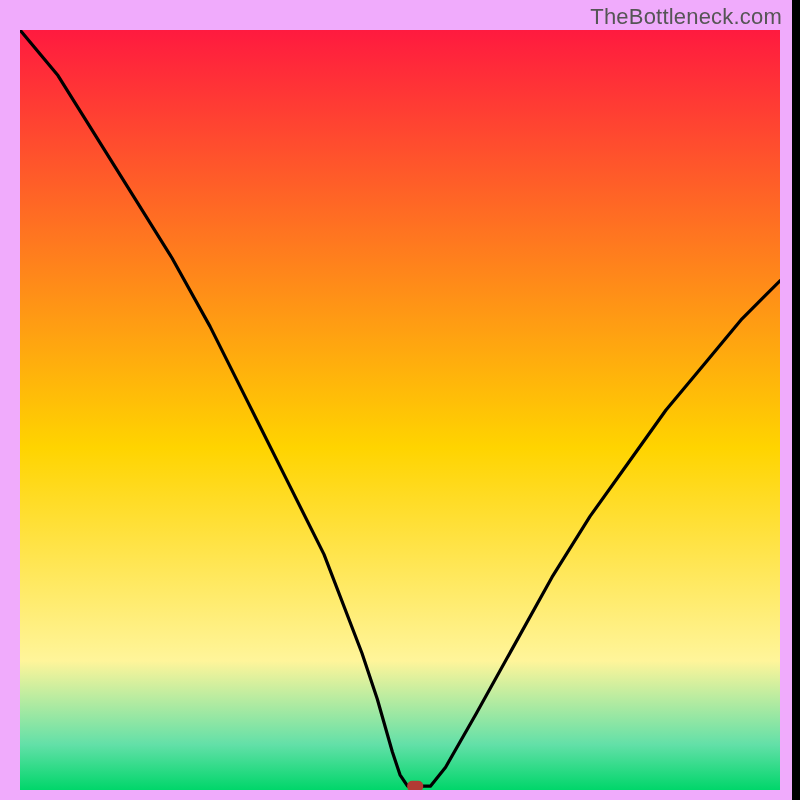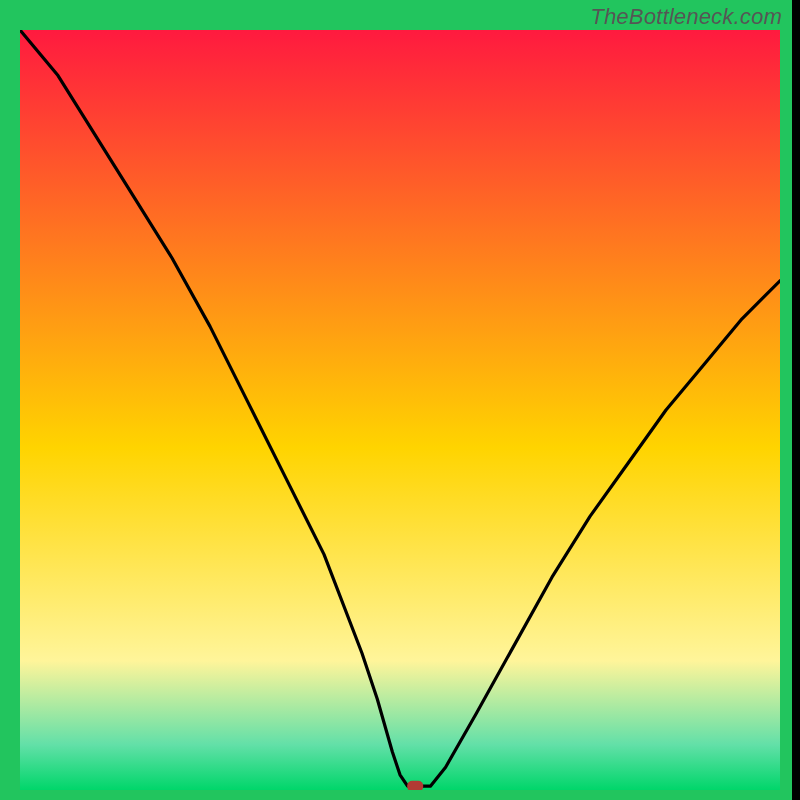--- a/index.html
+++ b/index.html
@@ -8,22 +8,21 @@
     width: 800px;
     height: 800px;
     background: #000;
     font-family: Arial, Helvetica, sans-serif;
     overflow: hidden;
   }
   .frame {
     position: relative;
     width: 792px;
     height: 800px;
-    background: #22c55e;
-    font-style: italic;
+    background: #f0abfc;
   }
   .watermark {
     position: absolute;
     top: 4px;
     right: 10px;
     color: #555;
     font-size: 22px;
     font-weight: 500;
     letter-spacing: 0.2px;
     user-select: none;

